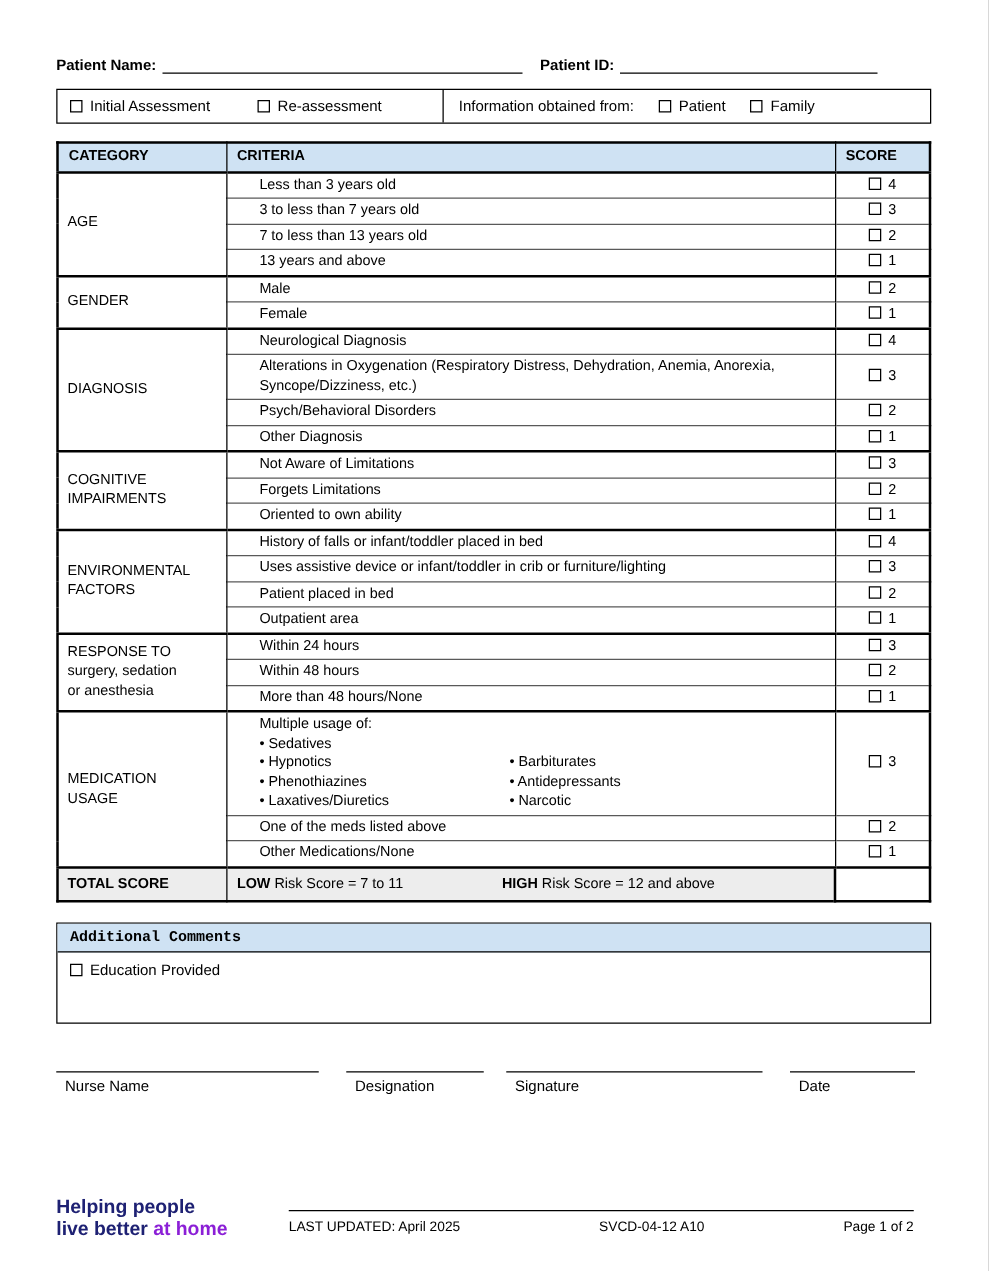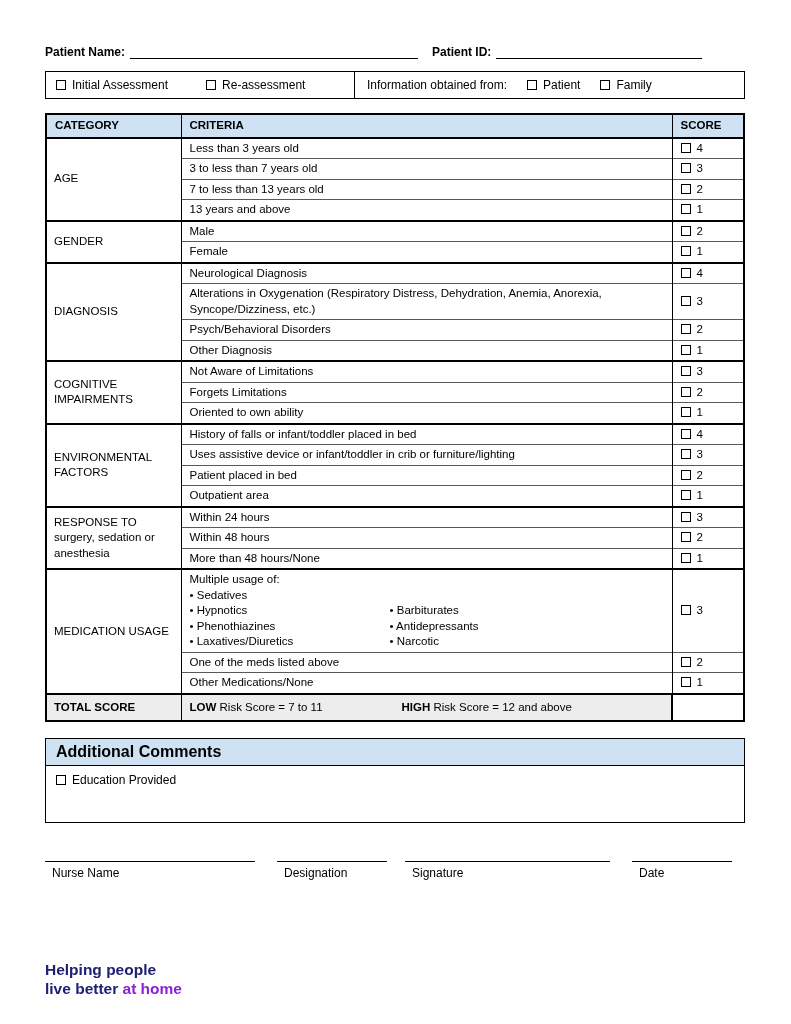--- a/index.html
+++ b/index.html
@@ -32,39 +32,39 @@
   .acell-l{width:308px;padding:6px 10px;display:flex;gap:38px;}
   .acell-r{flex:1;border-left:1.5px solid #000;padding:6px 12px;display:flex;gap:20px;align-items:center;}
   .cblbl{display:inline-flex;align-items:center;gap:6px;white-space:nowrap;}
   .cb{display:inline-block;width:10px;height:10px;border:1.3px solid #000;background:#fff;flex:0 0 auto;}
 
   
   table.main{border-collapse:collapse;width:100%;border:2px solid #000;margin-bottom:16px;}
   table.main th{background:var(--hblue);border:1.5px solid #000;text-align:left;
                 font-size:11.5px;padding:3px 8px;line-height:1.35;}
   th.w-cat{width:135px;} th.w-score{width:72px;}
-  td.cat,td.crit,td.score{font-size:11.5px;line-height:1.35;padding:2px 8px;vertical-align:middle;}
+  td.cat,td.crit,td.score{font-size:11.5px;line-height:1.35;padding:2px 26px;vertical-align:middle;}
   td.cat{border-right:1.4px solid #000;padding-left:7px;}
   td.crit{border-right:1.4px solid #000;}
   td.score{white-space:nowrap;}
   tr.sec-start td{border-top:2.5px solid #000;}
   tr.sec-inner td{border-top:1px solid #595959;}
   .score .cb{vertical-align:-1px;margin-right:6px;}
   .bul-row{display:flex;}
   .bul-left{width:200px;}
   tfoot td{border-top:2.5px solid #000;background:var(--tgray);font-size:11.5px;padding:4px 8px;height:27px;}
   tfoot .tlabel{font-weight:bold;border-right:1.4px solid #000;padding-left:7px;}
   tfoot .tcrit{border-right:1.4px solid #000;}
   .tcrit-flex{display:flex;}
   .tlow{width:212px;}
   tfoot td.tscore{border:2.5px solid #000;background:#fff;}
 
   
   .cbox{border:1.5px solid #000;margin-top:16px;}
-  .cbox-h{background:var(--hblue);border-bottom:1.5px solid #000;font-weight:bold;font-size:16px;padding:4px 10px;}
+  .cbox-h{background:var(--hblue);border-bottom:1.5px solid #000;font-weight:bold;font-size:12px;padding:4px 10px;font-family:Liberation Mono, monospace;}
   .cbox-b{height:56px;padding:7px 10px;font-size:12px;}
 
   
   .sig{display:flex;margin-top:38px;font-size:12px;}
   .sig-item{border-top:1.2px solid #000;padding:4px 0 0 7px;}
   .sig-1{width:210px;}
   .sig-2{width:110px;margin-left:22px;}
   .sig-3{width:205px;margin-left:18px;}
   .sig-4{width:100px;margin-left:22px;}
 
@@ -286,14 +286,19 @@
       <div class="sig-item sig-4"><span>Date</span></div>
     </div>
 
   </div>
 
   <div class="foot">
     <div class="tagline">
       <div>Helping people</div>
       <div><span>live better </span><span class="accent">at home</span></div>
     </div>
+    <div class="foot-r">
+      <span>LAST UPDATED: April 2025</span>
+      <span>SVCD-04-12 A10</span>
+      <span>Page 1 of 2</span>
+    </div>
   </div>
 </div>
 
 </body></html>

